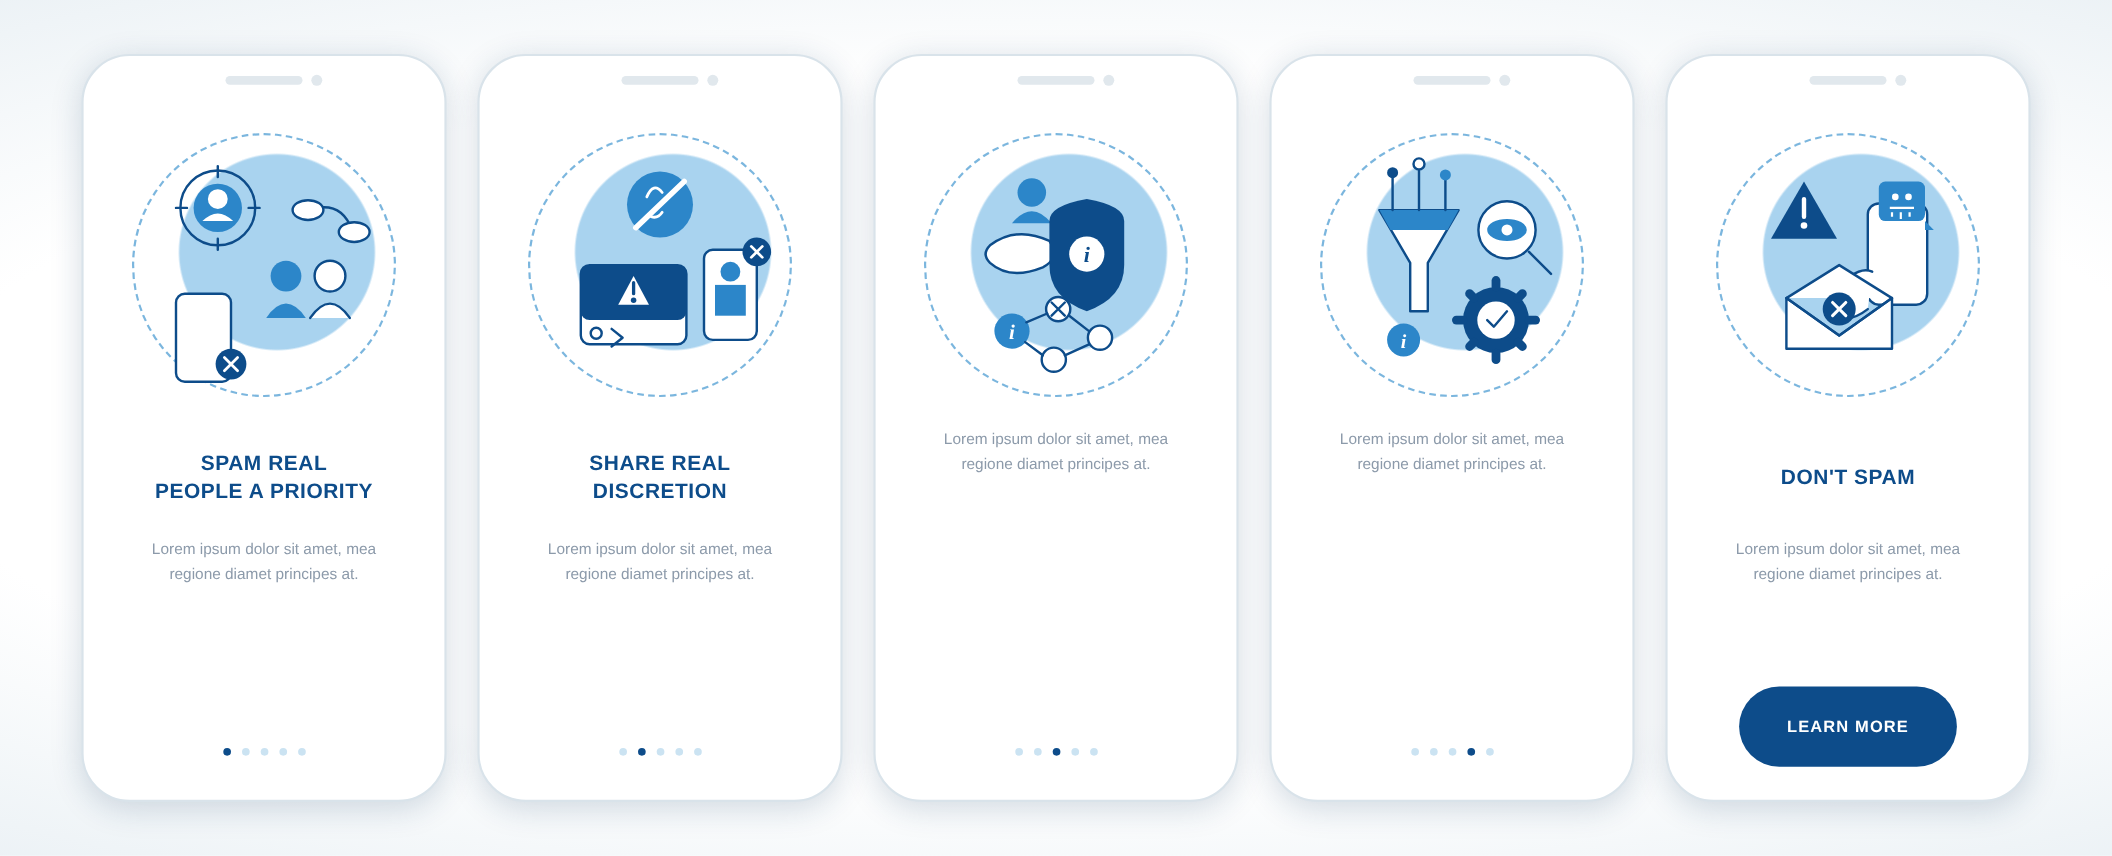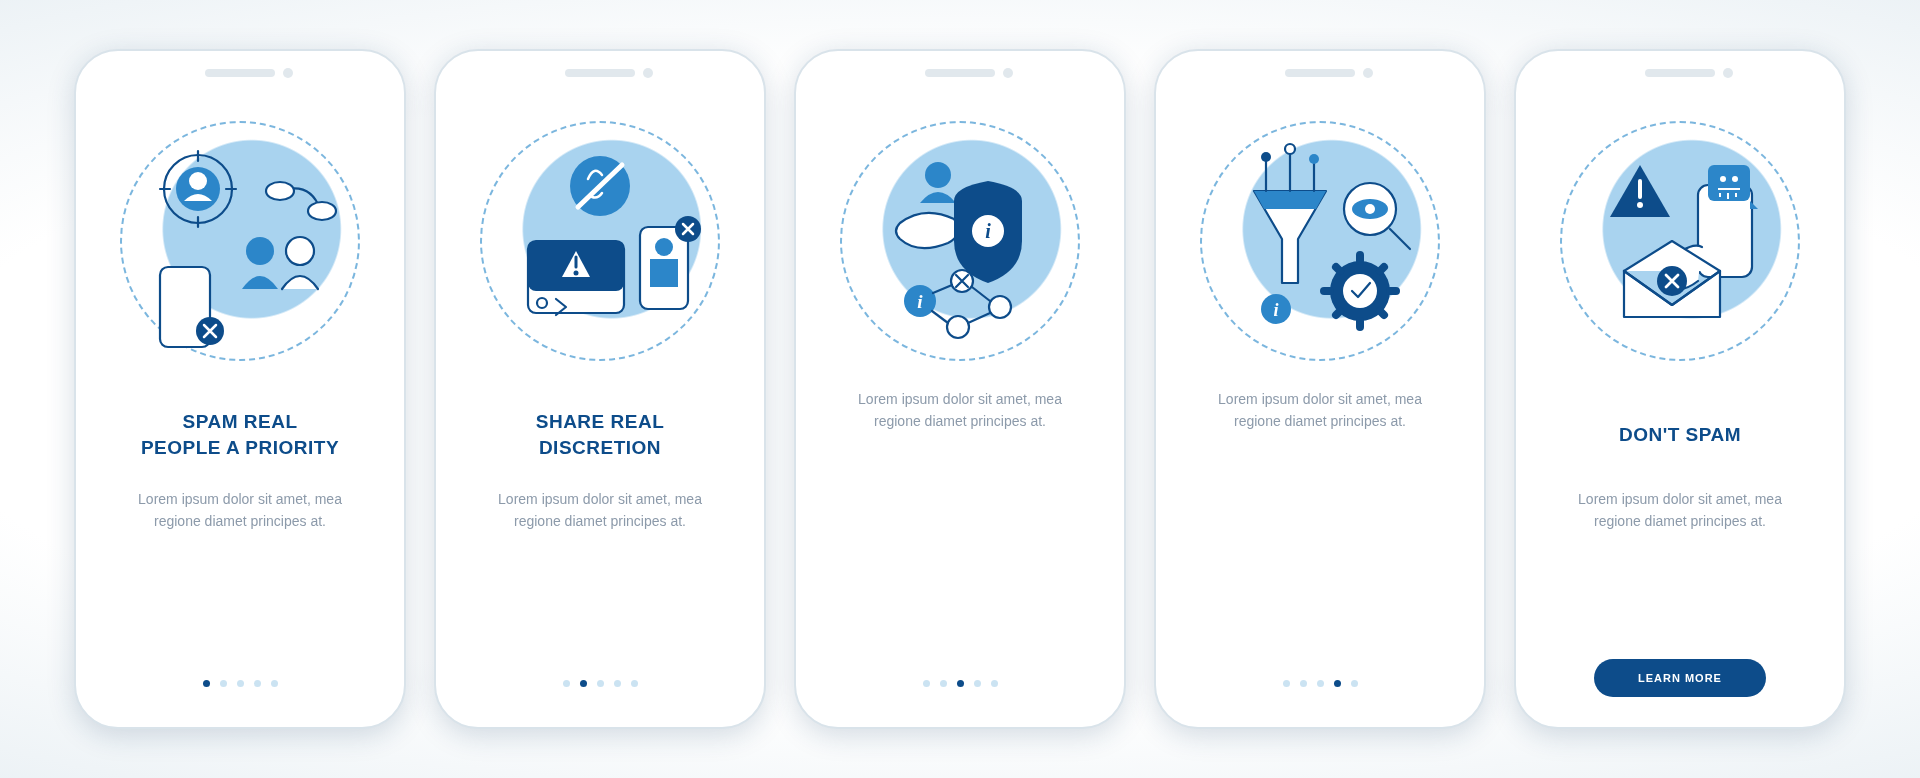--- a/index.html
+++ b/index.html
@@ -94,24 +94,24 @@
     height: 7px;
     border-radius: 50%;
     background: #CBE3F2;
   }
   .dot.active { background: var(--navy); }
   .cta {
     position: absolute;
     bottom: 30px;
     background: var(--navy);
     color: #fff;
-    font-size: 11px;
+    font-size: 15px;
     font-weight: 600;
     letter-spacing: 1px;
-    padding: 13px 44px;
+    padding: 28px 44px;
     border-radius: 999px;
     border:none;
     cursor:pointer;
   }
   .stroke { fill:none; stroke: var(--navy); stroke-width:2.2; stroke-linecap:round; stroke-linejoin:round; }
   .fillNavy { fill: var(--navy); }
   .fillBlue { fill: var(--blue); }
   .fillWhite { fill: #fff; }
 </style>
 </head>

